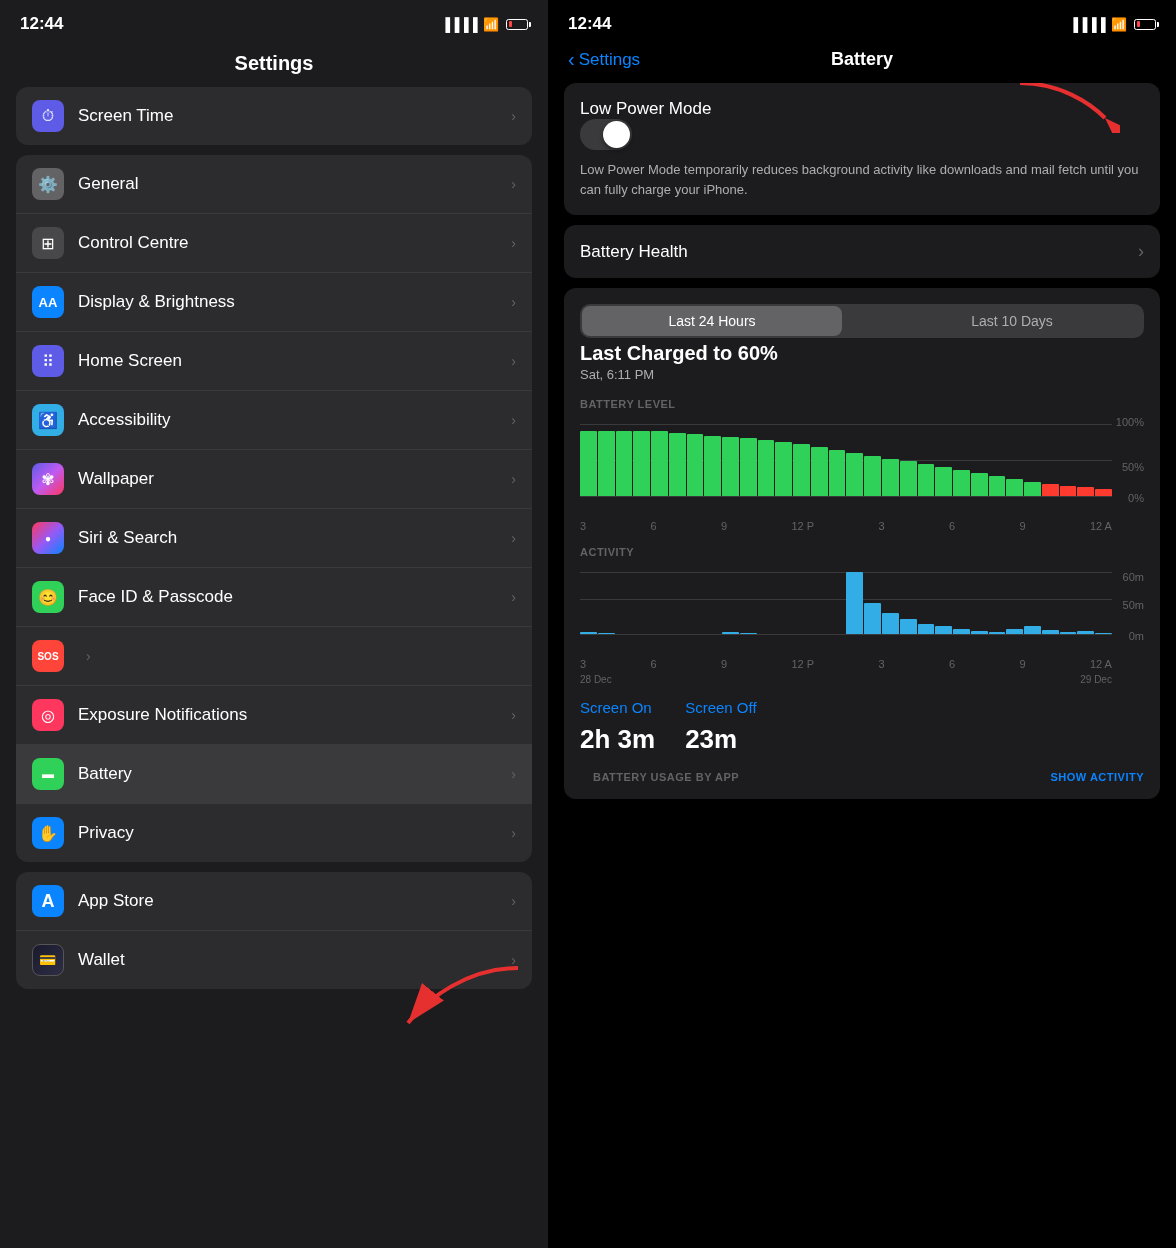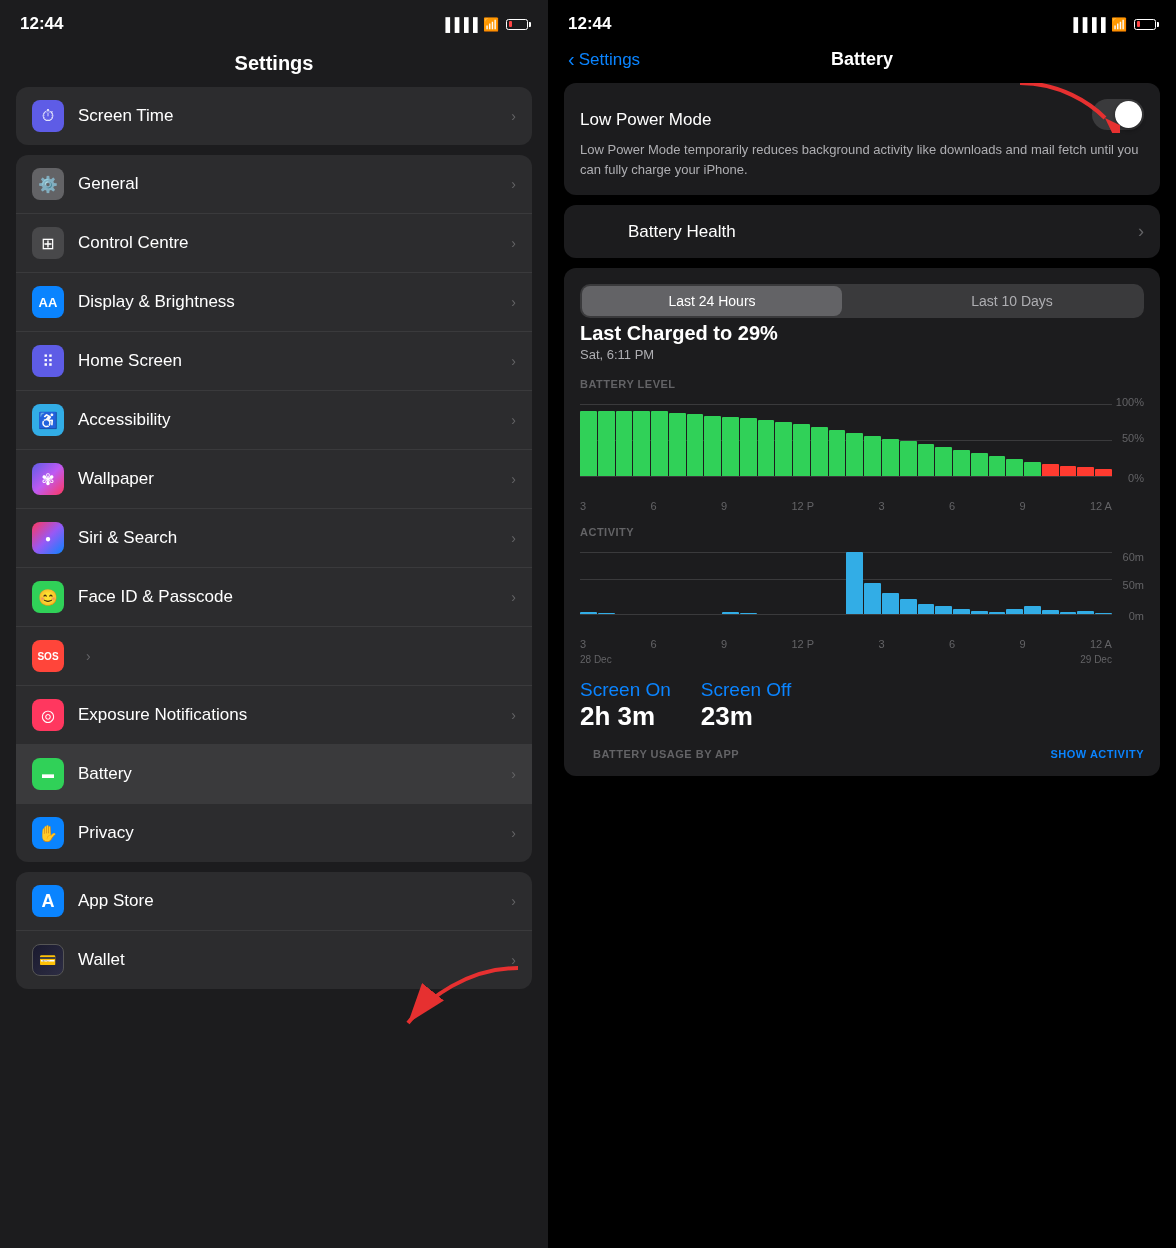--- a/index.html
+++ b/index.html
@@ -181,22 +181,23 @@
     }
 
     
     .card {
       background: #1c1c1e;
       border-radius: 12px;
       padding: 16px;
     }
     .low-power-row {
       display: flex;
-      align-items: flex-end;
+      align-items: flex-start;
       justify-content: space-between;
+      flex-direction: column;
     }
     .low-power-label {
       font-size: 17px;
       color: #fff;
       font-weight: 400;
     }
     .toggle {
       width: 52px;
       height: 31px;
       border-radius: 16px;
@@ -228,21 +229,20 @@
       align-items: center;
       justify-content: space-between;
       background: #1c1c1e;
       border-radius: 12px;
       padding: 16px;
       cursor: pointer;
     }
     .battery-health-label {
       font-size: 17px;
       color: #fff;
-      margin-left: 48px;
     }
 
     
     .tab-selector {
       display: flex;
       background: #3a3a3c;
       border-radius: 10px;
       padding: 2px;
       margin-bottom: 4px;
     }
@@ -295,21 +295,21 @@
       height: 100px;
       margin-bottom: 4px;
     }
     .chart-y-label {
       position: absolute;
       right: 0;
       font-size: 11px;
       color: #636366;
     }
     .chart-y-100 { top: 0; }
-    .chart-y-50 { top: 36px; }
+    .chart-y-50 { top: 45px; }
     .chart-y-0 { bottom: 12px; }
 
     .bar-chart-area {
       position: absolute;
       left: 0;
       right: 32px;
       top: 8px;
       bottom: 20px;
       display: flex;
       align-items: flex-end;
@@ -377,23 +377,23 @@
       color: #636366;
       margin-bottom: 14px;
     }
 
     .screen-stats {
       display: flex;
       gap: 30px;
     }
     .stat-group {}
     .stat-label {
-      font-size: 19px;
+      font-size: 15px;
       color: #0a84ff;
-      margin-bottom: 0;
+      margin-bottom: 8px;
     }
     .stat-value {
       font-size: 26px;
       font-weight: 700;
       color: #fff;
     }
 
     .bottom-label {
       font-size: 11px;
       color: #636366;
@@ -619,21 +619,21 @@
       <span style="color:#636366;font-size:18px;">›</span>
     </div>
 
     <div class="chart-section">
 
       <div class="tab-selector">
         <div class="tab-btn active">Last 24 Hours</div>
         <div class="tab-btn inactive">Last 10 Days</div>
       </div>
 
-      <div class="last-charged">Last Charged to 29%</div>
+      <div class="last-charged">Last Charged to 60%</div>
       <div class="last-charged-sub">Sat, 6:11 PM</div>
 
       <div class="chart-label">BATTERY LEVEL</div>
 
       <div class="battery-chart">
         <span class="chart-y-label chart-y-100">100%</span>
         <span class="chart-y-label chart-y-50">50%</span>
         <span class="chart-y-label chart-y-0">0%</span>
 
         <div class="chart-grid-line" style="top:8px;"></div>

